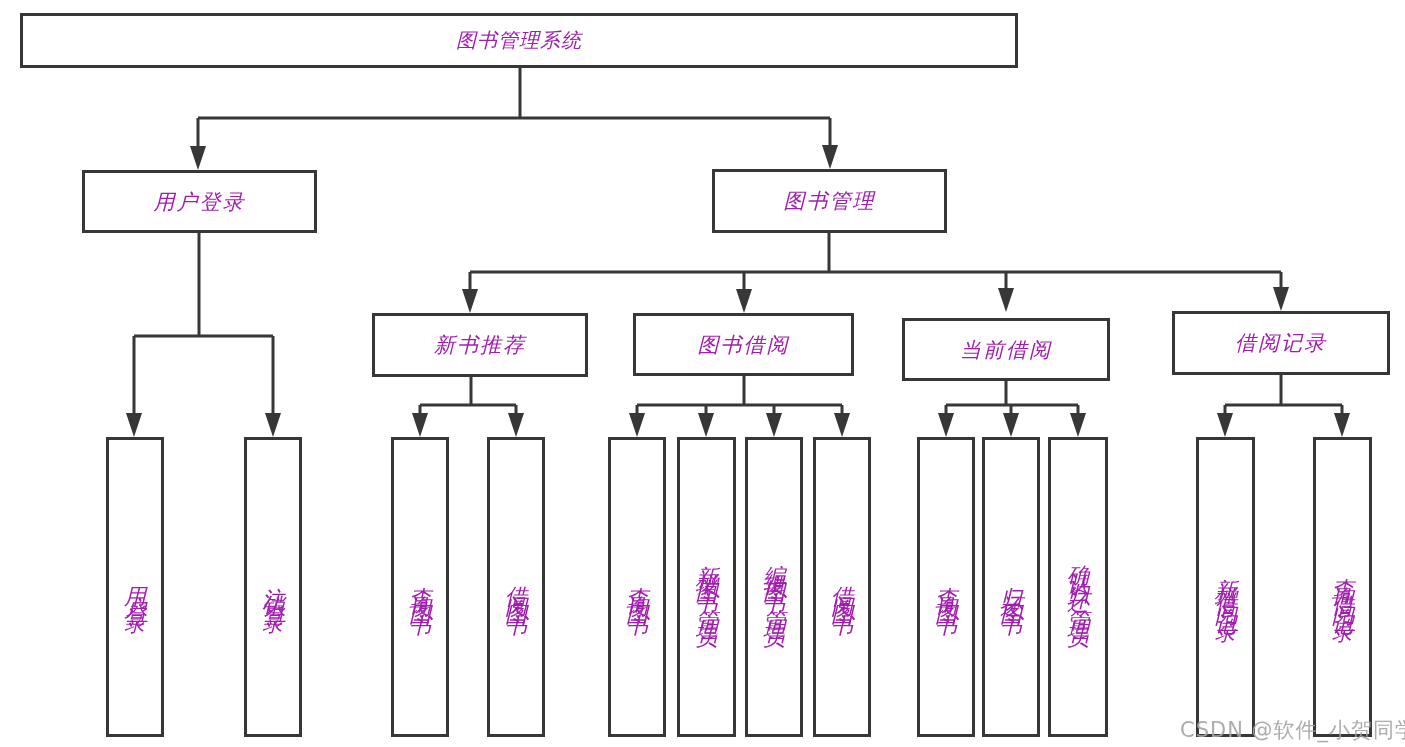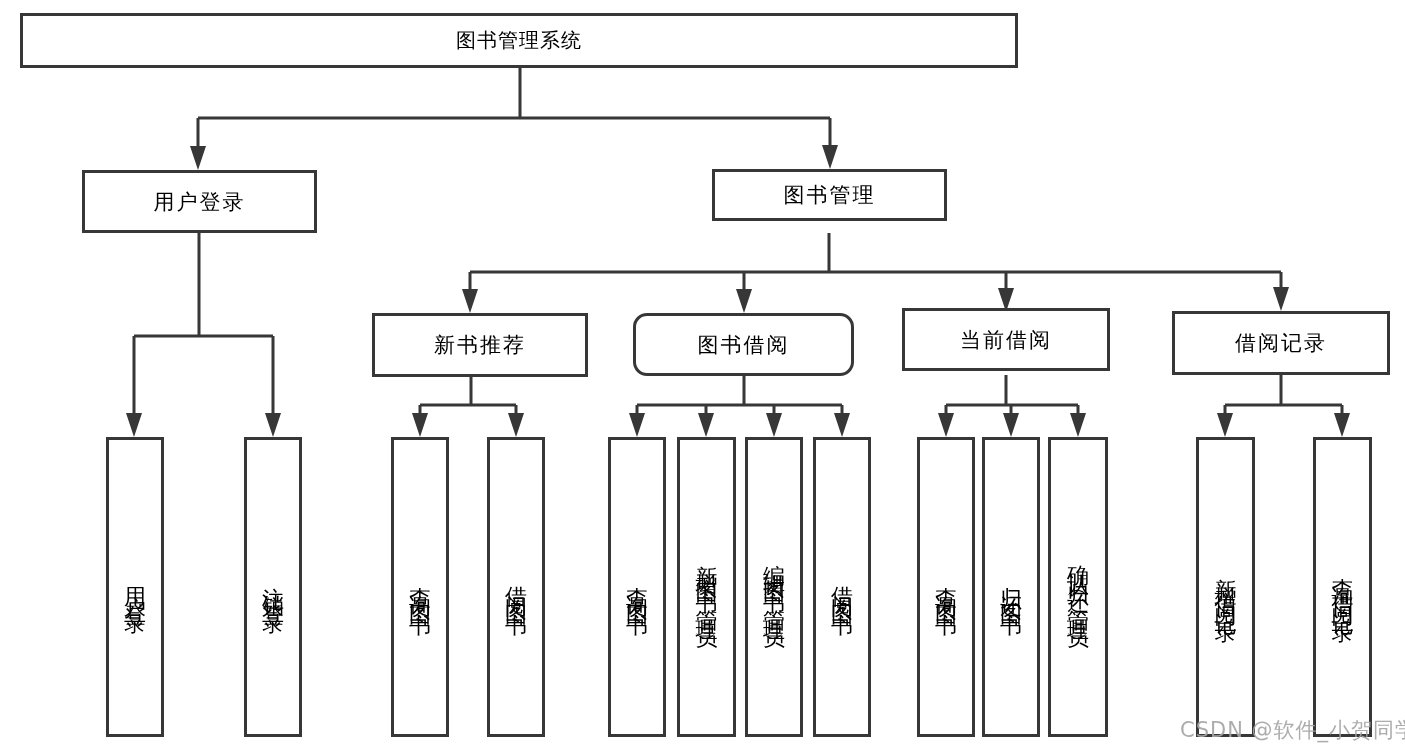--- a/index.html
+++ b/index.html
@@ -3,22 +3,22 @@
 <meta charset="utf-8">
 <style>
   html,body{margin:0;padding:0;background:#ffffff;}
   .canvas{
     position:relative;width:1405px;height:747px;background:#ffffff;
     font-family:"DejaVu Sans","Liberation Sans",sans-serif;overflow:hidden;
   }
   svg.connectors{position:absolute;left:0;top:0;z-index:1;}
   .node{
     position:absolute;box-sizing:border-box;background:#ffffff;
-    border:3px solid #373737;color:#000000;z-index:2;
-    display:flex;align-items:center;justify-content:center;
+    border:3px solid #373737;color:#a21caf;z-index:2;
+    display:flex;align-items:center;justify-content:center;font-style:italic;
   }
   .node.hlabel{font-size:21px;letter-spacing:2px;white-space:nowrap;}
   .node.root{font-size:20px;letter-spacing:1px;}
   .node.leaf span{
     writing-mode:vertical-rl;text-orientation:mixed;
     font-size:22px;line-height:1;letter-spacing:9px;
   }
   .watermark{
     position:absolute;left:1180px;top:716px;z-index:3;
     font-size:21px;color:rgba(165,165,165,0.92);white-space:nowrap;letter-spacing:1px;
@@ -62,31 +62,31 @@
     </g>
   </svg>
 
   <div class="node root hlabel" style="left:20px;top:13px;width:998px;height:55px;">
     <span>图书管理系统</span>
   </div>
 
   <div class="node hlabel" style="left:82px;top:170px;width:235px;height:63px;">
     <span>用户登录</span>
   </div>
-  <div class="node hlabel" style="left:712px;top:169px;width:235px;height:52px;">
+  <div class="node hlabel" style="left:712px;top:169px;width:235px;height:64px;">
     <span>图书管理</span>
   </div>
 
   <div class="node hlabel" style="left:363px;top:313px;width:216px;height:64px;margin-left:9px;">
     <span>新书推荐</span>
   </div>
-  <div class="node hlabel" style="left:633px;top:313px;width:221px;height:63px;border-radius:14px;">
+  <div class="node hlabel" style="left:633px;top:313px;width:221px;height:63px;">
     <span>图书借阅</span>
   </div>
-  <div class="node hlabel" style="left:902px;top:308px;width:208px;height:63px;">
+  <div class="node hlabel" style="left:902px;top:318px;width:208px;height:63px;">
     <span>当前借阅</span>
   </div>
   <div class="node hlabel" style="left:1172px;top:311px;width:218px;height:64px;">
     <span>借阅记录</span>
   </div>
 
   <div class="node leaf" style="left:106px;top:437px;width:58px;height:300px;">
     <span>用户登录</span>
   </div>
   <div class="node leaf" style="left:244px;top:437px;width:58px;height:300px;">

